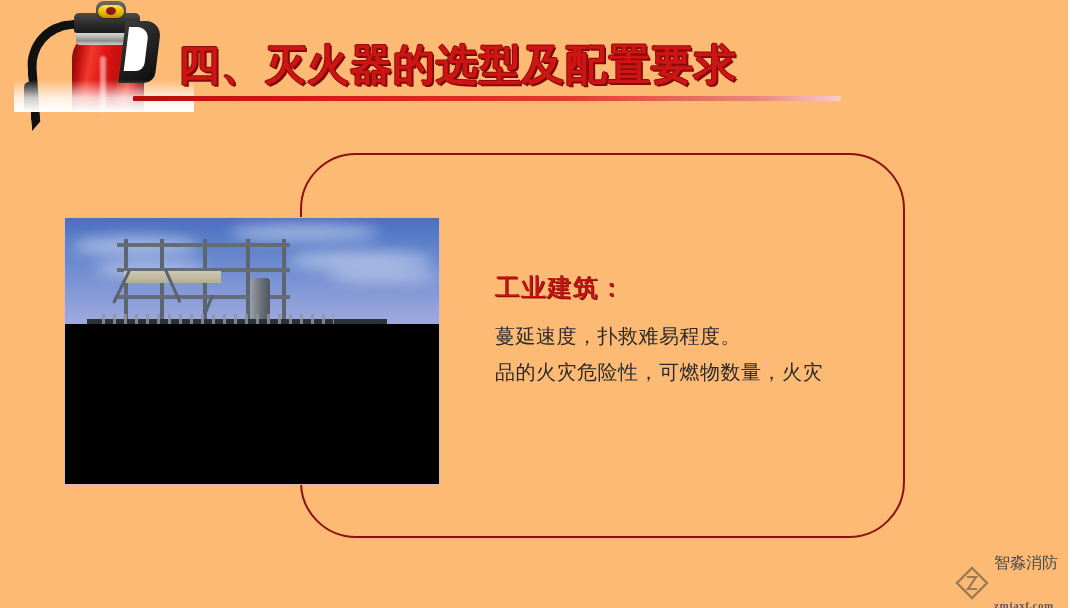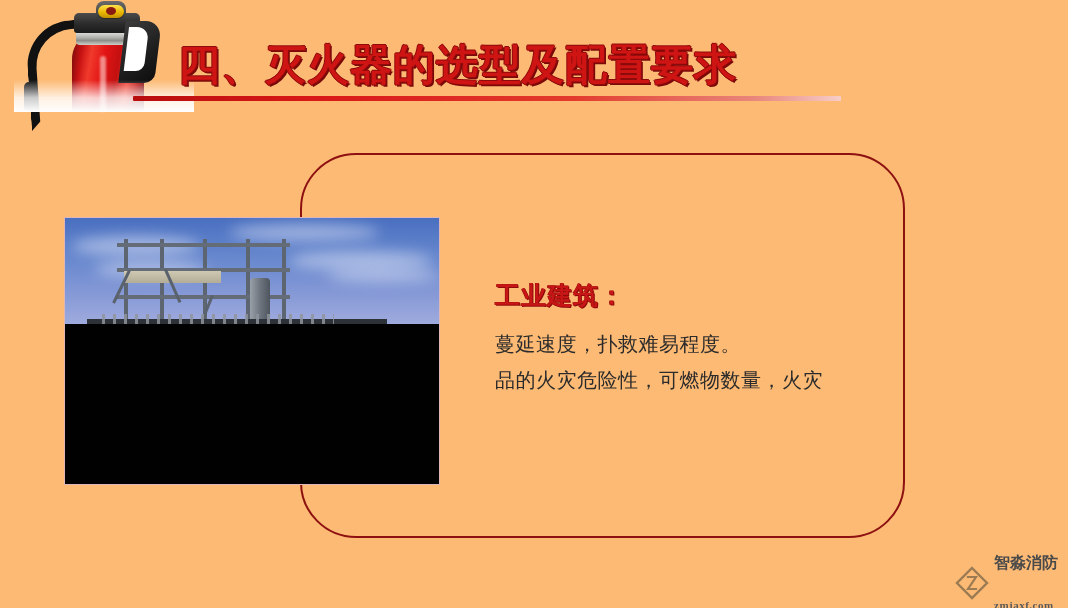--- a/index.html
+++ b/index.html
@@ -306,24 +306,24 @@
 
   
   .text-block {
     position: absolute;
     left: 495px;
     top: 263px;
     width: 345px;
   }
   .sub-heading {
     font-size: 25px;
-    font-weight: bold;
+    font-weight: normal;
     color: #c81515;
     letter-spacing: 1px;
-    margin: 16px 0 14px 0;
+    margin: 8px 0 14px 0;
     text-shadow: 0.5px 0 0 #8e0b0b, -0.5px 0 0 #8e0b0b, 1px 1px 0 #8e0b0b;
   }
   .body-line {
     font-size: 20px;
     color: #2b2b2b;
     line-height: 36px;
     letter-spacing: 0.5px;
     white-space: nowrap;
   }
 
@@ -344,21 +344,21 @@
     flex: 0 0 34px;
   }
   .wm-text {
     display: flex;
     flex-direction: column;
     justify-content: center;
     line-height: 1.05;
   }
   .wm-cn {
     font-size: 16px;
-    font-weight: bold;
+    font-weight: normal;
     color: #4a4a4a;
     letter-spacing: 0px;
   }
   .wm-url {
     font-family: Liberation Serif, serif;
     font-size: 11px;
     font-weight: bold;
     color: #5a5a5a;
     letter-spacing: 0.5px;
     margin-top: 28px;

